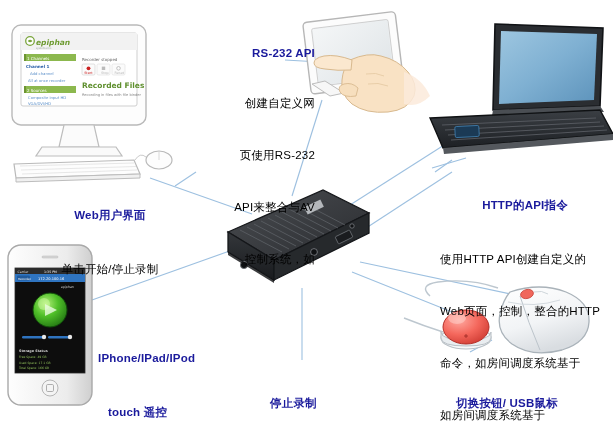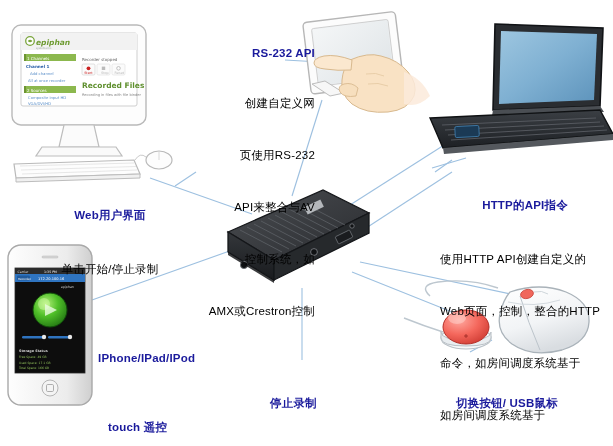--- a/index.html
+++ b/index.html
@@ -294,34 +294,33 @@
     <div class="hd">Web用户界面</div>
     <div class="bd ln" style="margin-top:2px;">单击开始/停止录制</div>
   </div>
 
   <div class="txt" style="left:190px;top:11px;width:125px;text-align:right;">
     <div class="hd">RS-232 API</div>
     <div class="bd ln" style="margin-top:0;">创建自定义网</div>
     <div class="bd ln">页使用RS-232</div>
     <div class="bd ln">API来整合与AV</div>
     <div class="bd ln">控制系统，如</div>
-    <div class="bd ln">AMX或Crestron控制</div>
   </div>
 
   <div class="txt" style="left:440px;top:162px;width:170px;text-align:left;">
     <div class="hd" style="text-align:center;">HTTP的API指令</div>
     <div class="bd ln" style="margin-top:2px;">使用HTTP API创建自定义的</div>
     <div class="bd ln">Web页面，控制，整合的HTTP</div>
     <div class="bd ln">命令，如房间调度系统基于</div>
     <div class="bd ln">如房间调度系统基于</div>
   </div>
 
   <div class="txt" style="left:98px;top:316px;width:165px;text-align:left;">
     <div class="hd">IPhone/IPad/IPod</div>
-    <div class="hd" style="margin-top:20px;padding-left:10px;">touch 遥控</div>
+    <div class="hd" style="margin-top:5px;padding-left:10px;">touch 遥控</div>
     
     
   </div>
 
   <div class="txt" style="left:258px;top:360px;width:170px;text-align:left;">
     <div class="hd" style="padding-left:12px;">停止录制</div>
     
     
   </div>
 

